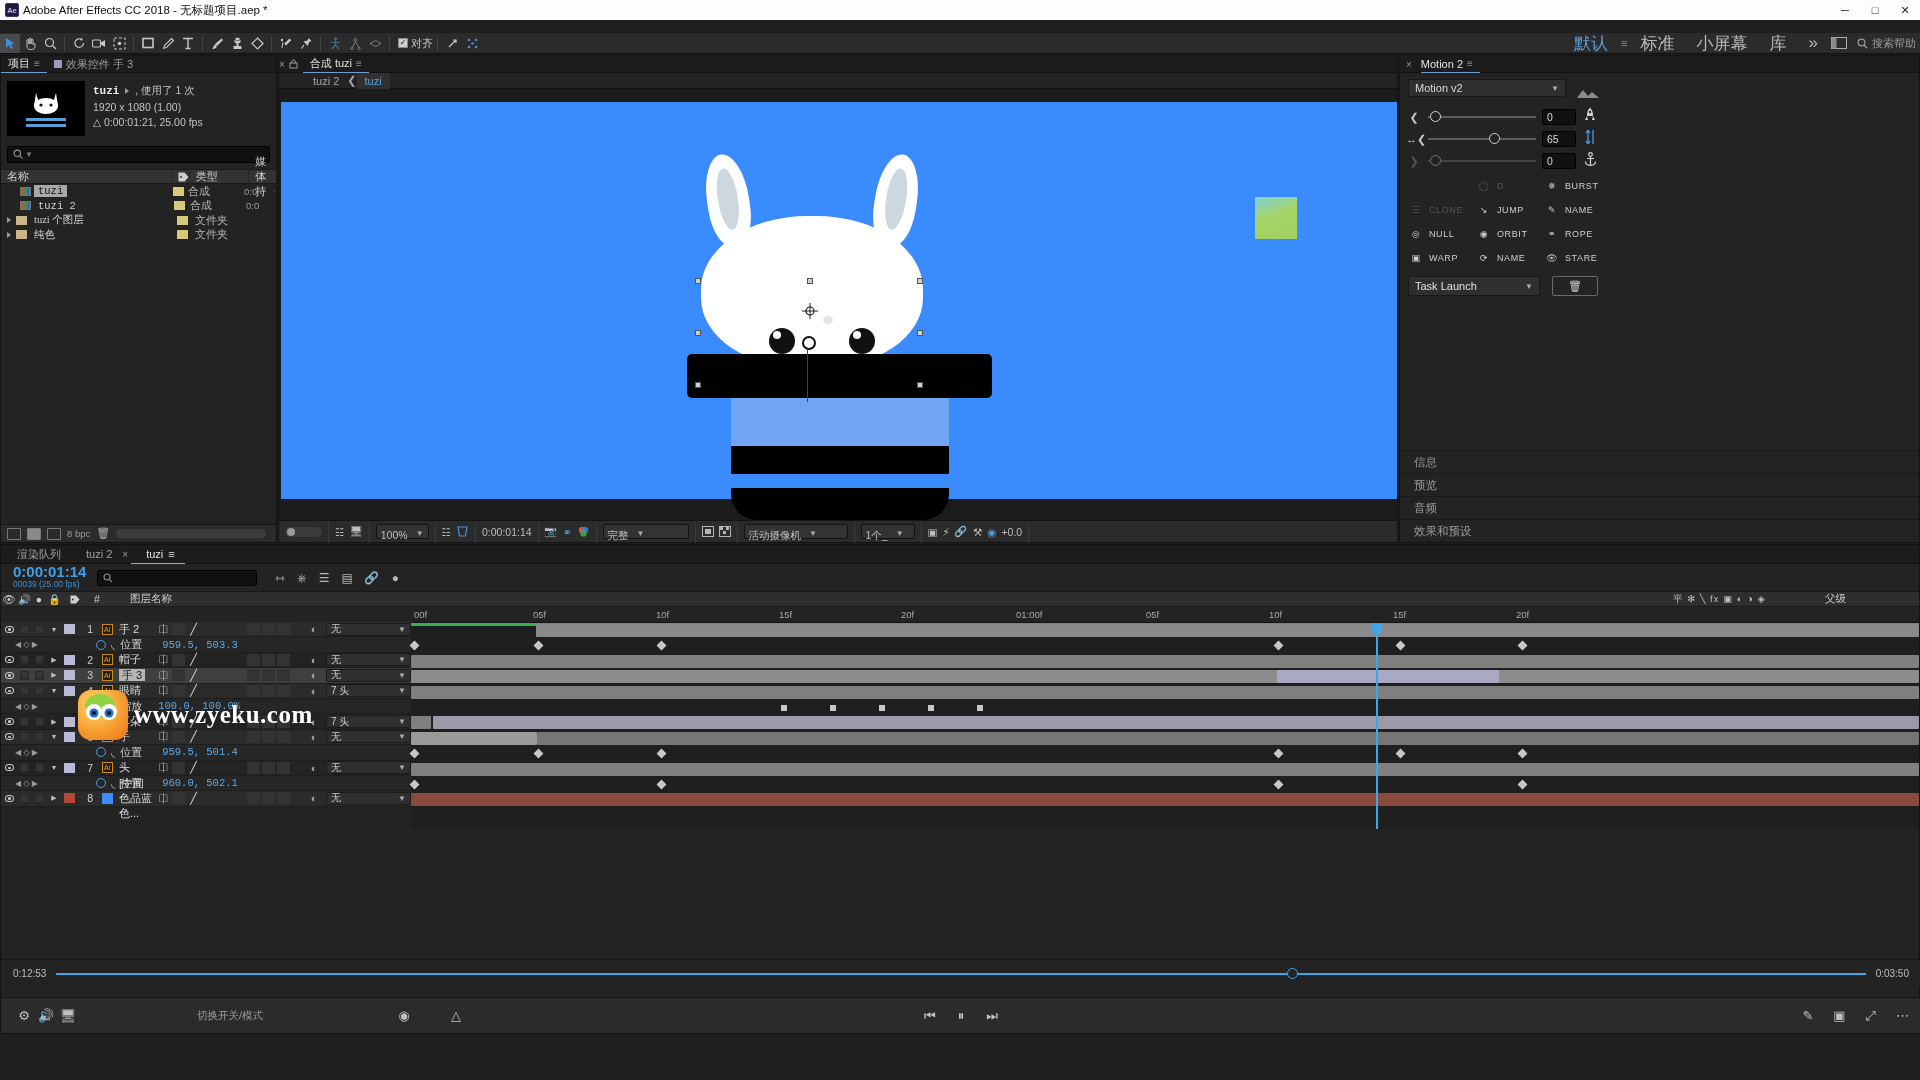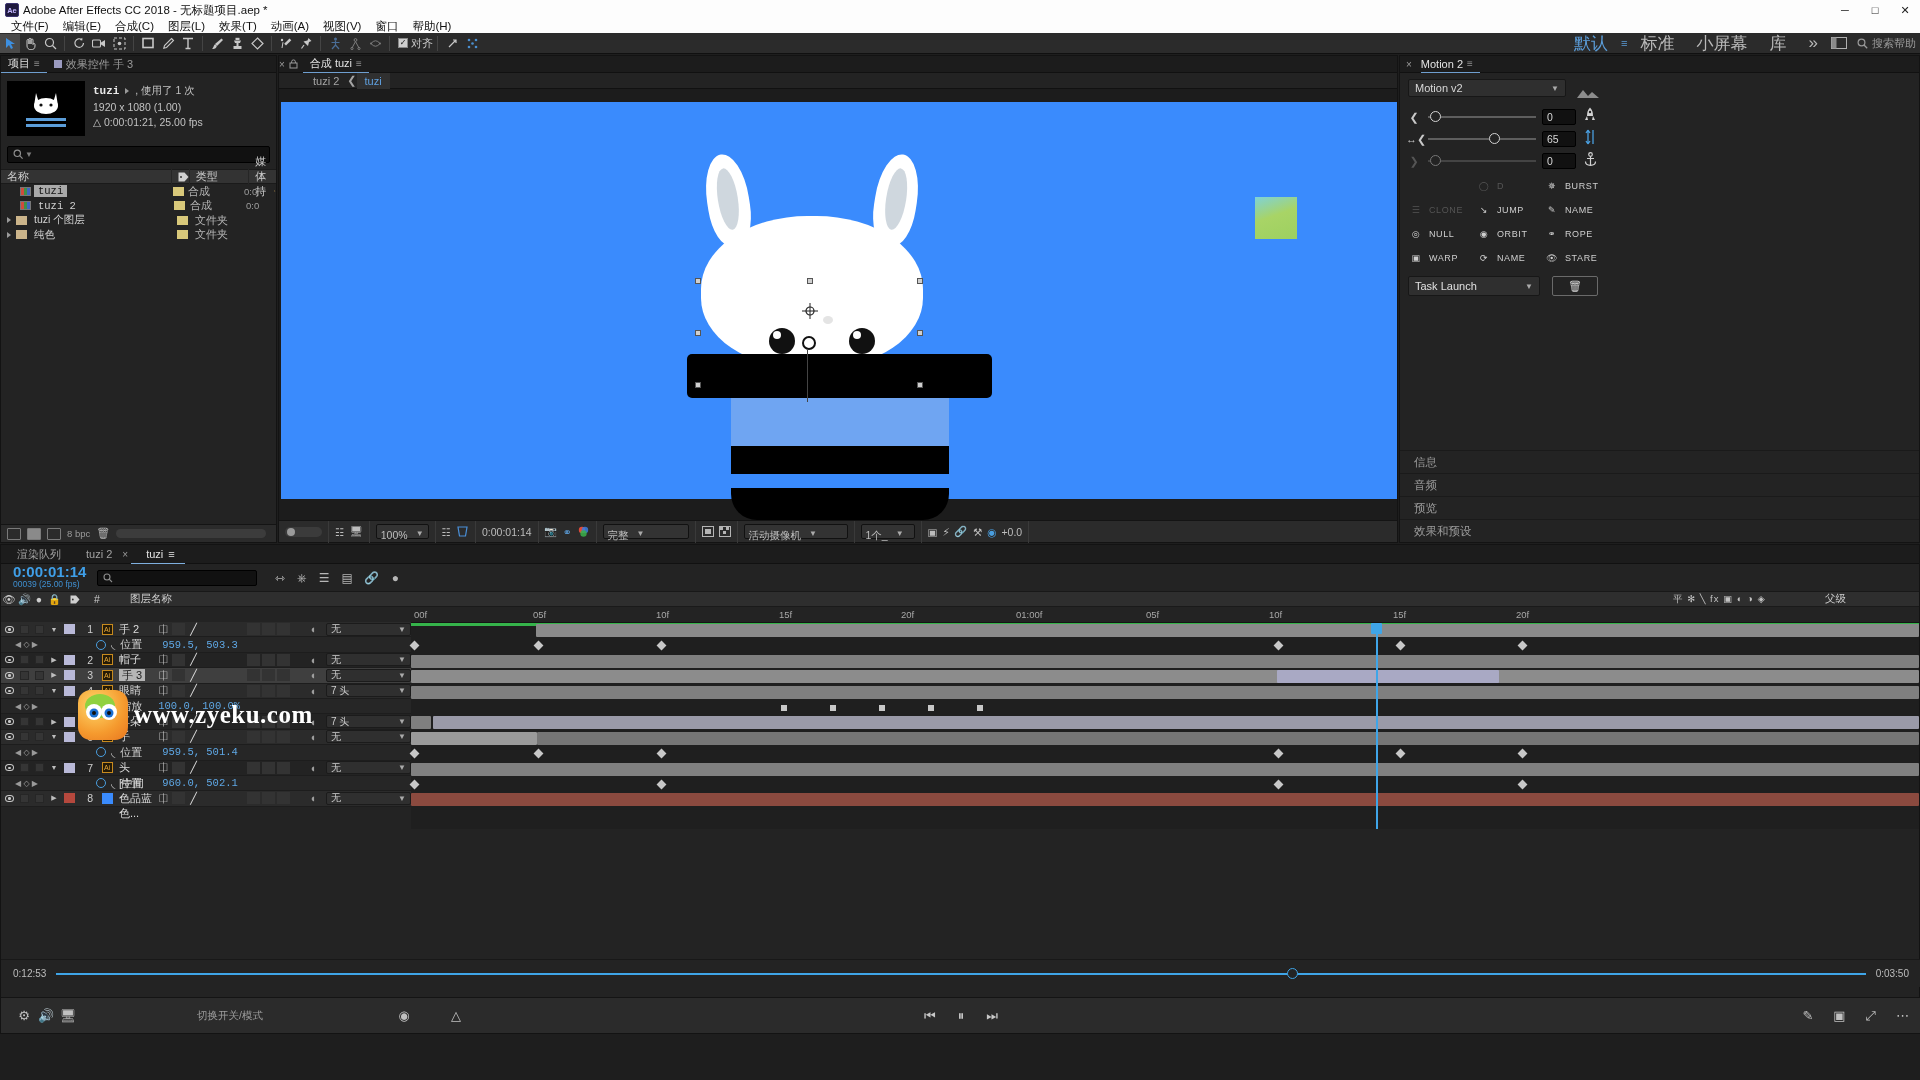--- a/index.html
+++ b/index.html
@@ -245,31 +245,20 @@
 <div class="titlebar">
   <div class="ae-logo">Ae</div>
   <div class="title-text">Adobe After Effects CC 2018 - 无标题项目.aep *</div>
   <div class="win-btns">
     <div class="win-btn">─</div>
     <div class="win-btn">□</div>
     <div class="win-btn close">✕</div>
   </div>
 </div>
 
-<div class="menubar-inner">
-  <div class="menu-item">文件(F)</div>
-  <div class="menu-item">编辑(E)</div>
-  <div class="menu-item">合成(C)</div>
-  <div class="menu-item">图层(L)</div>
-  <div class="menu-item">效果(T)</div>
-  <div class="menu-item">动画(A)</div>
-  <div class="menu-item">视图(V)</div>
-  <div class="menu-item">窗口</div>
-  <div class="menu-item">帮助(H)</div>
-</div>
 
 <div class="toolbar">
   <div class="tool active">
     <svg width="11" height="13" viewBox="0 0 11 13">
           <path d="M1 1 L1 11 L4 8 L6 12 L8 11 L6 7 L10 7 Z" fill="#3d8fe0"></path>
         </svg>
       </div>
   <div class="tool">
     <svg width="13" height="13" viewBox="0 0 13 13">
           <path d="M3 7V3.5a1 1 0 012 0V7V2.3a1 1 0 012 0V7V3a1 1 0 012 0v4.5a1 1 0 012 0V9c0 2.5-1.6 3.8-4 3.8S3 11 3 9z" fill="none" stroke="#c8c8c8" stroke-width="1"></path>
@@ -495,21 +484,21 @@
       <span style="width:18px;display:flex;justify-content:center">
             <span class="ico-fold-y"></span>
           </span>
       <div class="typecell">合成</div>
       <div class="szcell">0:0</div>
     </div>
     <div class="prow">
       <div class="nmcell" style="flex:0 0 172px">
         <span class="tri" style="margin-left:2px;margin-right:2px"></span>
         <span class="ico-folder"></span>
-        <span class="nmbg" style="font-family:Liberation Sans, sans-serif">tuzi 个图层</span>
+        <span class="nmbg" style="font-family:Liberation Serif, serif">tuzi 个图层</span>
       </div>
       <span style="width:18px;display:flex;justify-content:center">
             <span class="ico-fold-y"></span>
           </span>
       <div class="typecell">文件夹</div>
     </div>
     <div class="prow">
       <div class="nmcell" style="flex:0 0 172px">
         <span class="tri" style="margin-left:2px;margin-right:2px"></span>
         <span class="ico-folder"></span>
@@ -784,22 +773,22 @@
       <span>Task Launch</span>
       <span class="chev">▼</span>
     </div>
     <div class="task-del">
           <span>🗑</span>
         </div>
   </div>
 
   <div class="rp-list">
     <div class="rp-item">信息</div>
+    <div class="rp-item">预览</div>
     <div class="rp-item">音频</div>
-    <div class="rp-item">预览</div>
     <div class="rp-item">效果和预设</div>
   </div>
 </div>
 
 <div class="panel" id="timeline">
   <div class="tl-tabs">
     <div class="tl-tab">渲染队列</div>
     <div class="tl-tab">
       <span class="sqc"></span>
       <span>tuzi 2</span>

